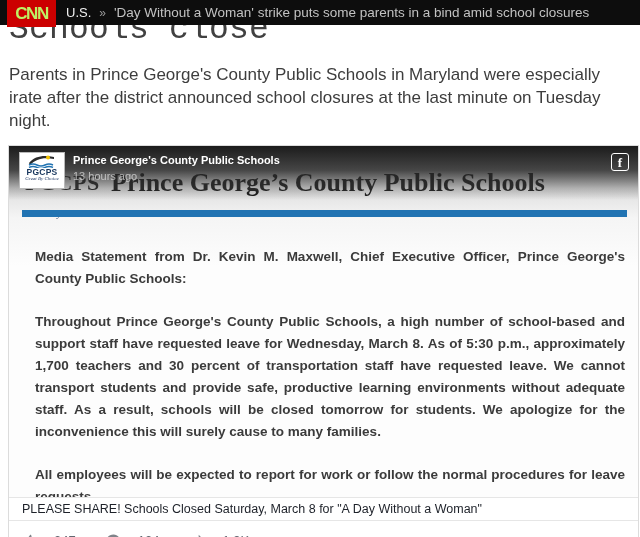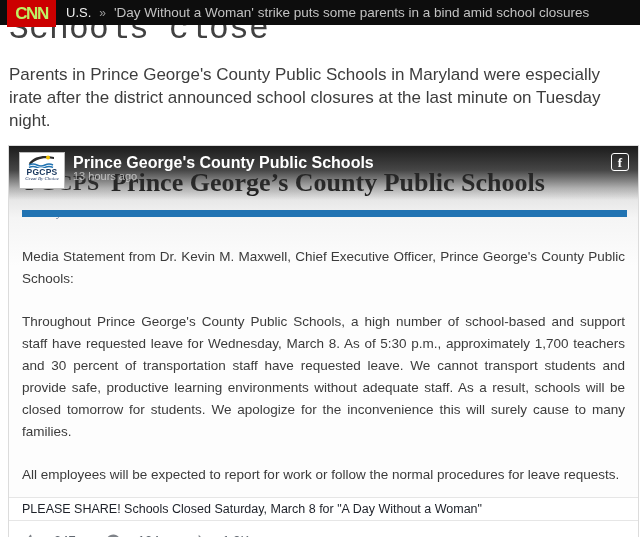--- a/index.html
+++ b/index.html
@@ -39,30 +39,30 @@
 
   
   .overlay{position:absolute;left:0;right:0;top:0;height:54px;z-index:2;
     background:linear-gradient(180deg,rgba(18,18,18,.94) 0%,rgba(40,40,40,.82) 45%,rgba(90,90,90,.35) 78%,rgba(120,120,120,0) 100%);}
   .avatar{position:absolute;left:10px;top:6px;z-index:3;width:46px;height:37px;background:#fff;
     border:1px solid #b9b9b9;box-sizing:border-box;text-align:center;overflow:hidden;cursor:pointer;}
   .avatar svg{display:block;margin:1px auto 0;}
   .avatar .av-acronym{font-weight:bold;font-size:8.5px;color:#16355c;line-height:8px;letter-spacing:.2px;}
   .avatar .av-tagline{font-family:"Liberation Serif",serif;font-style:italic;font-size:5px;color:#1f3864;
     line-height:6px;}
-  .page-name{position:absolute;left:64px;top:8px;z-index:3;color:#ffffff;font-size:16px;font-weight:bold;
+  .page-name{position:absolute;left:64px;top:8px;z-index:3;color:#ffffff;font-size:11px;font-weight:bold;
     cursor:pointer;white-space:nowrap;}
   .timestamp{position:absolute;left:64px;top:24px;z-index:3;color:rgba(225,225,225,.72);font-size:11px;}
   .fb-badge{position:absolute;right:9px;top:7px;z-index:3;width:16px;height:16px;border:1.5px solid #fff;
     border-radius:3px;display:flex;align-items:flex-end;justify-content:center;cursor:pointer;}
   .fb-badge span{color:#fff;font-family:"Liberation Serif",serif;font-weight:bold;font-size:13px;
     line-height:13px;margin-bottom:1px;}
 
   
-  .statement{position:absolute;left:0;right:0;top:100px;z-index:1;padding:0 13px;}
+  .statement{position:absolute;left:13px;right:0;top:100px;z-index:1;padding:0 13px;font-weight:bold;}
   .statement p{margin:0 0 21px 0;font-size:13.5px;line-height:22px;color:#3b3b3b;text-align:justify;}
 
   
   .caption{border-top:1px solid #e6e6e6;background:#fff;height:22px;display:flex;align-items:center;
     padding:0 13px;font-size:12.5px;color:#1d2129;cursor:pointer;white-space:nowrap;overflow:hidden;}
   .footer{border-top:1px solid #e6e6e6;background:#fff;height:39px;display:flex;align-items:center;
     padding:0 13px;gap:30px;}
   .stat{display:flex;align-items:center;gap:17px;color:#616770;font-size:13px;cursor:pointer;}
   .stat svg{display:block;}
 </style>

